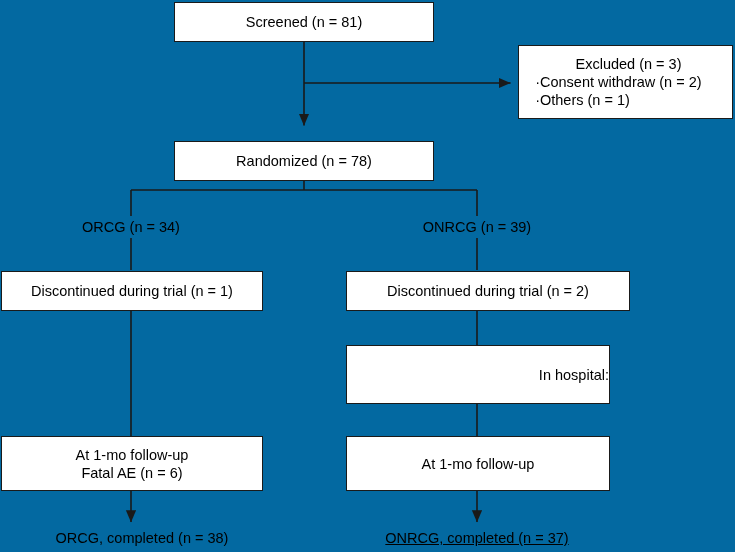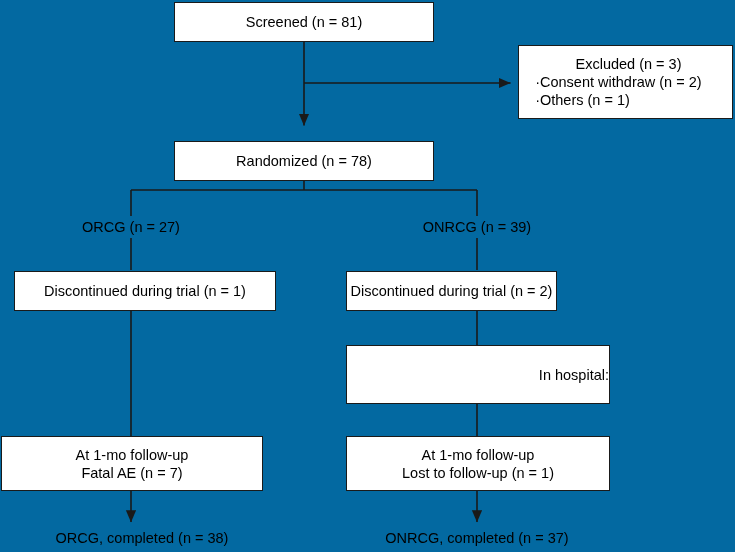--- a/index.html
+++ b/index.html
@@ -116,46 +116,45 @@
     <span class="title-line">Excluded (n = 3)</span>
     <span class="bullet-line"><span class="bullet-dot">·</span><span>Consent withdraw (n = 2)</span></span>
     <span class="bullet-line"><span class="bullet-dot">·</span><span>Others (n = 1)</span></span>
   </div>
 
   <div class="node boxed" style="left:174px; top:129px; width:260px; height:40px;margin-top:12px;">
     <span class="line">Randomized (n = 78)</span>
   </div>
 
   <div class="node plain" style="left:31px; top:216px; width:200px; height:22px;">
-    <span class="line">ORCG (n = 27)</span>
+    <span class="line">ORCG (n = 34)</span>
   </div>
   <div class="node plain" style="left:377px; top:216px; width:200px; height:22px;">
     <span class="line">ONRCG (n = 39)</span>
   </div>
 
-  <div class="node boxed" style="left:1px; top:271px; width:262px; height:40px;margin-left:13px;">
+  <div class="node boxed" style="left:1px; top:271px; width:262px; height:40px;">
     <span class="line">Discontinued during trial (n = 1)</span>
   </div>
-  <div class="node boxed" style="left:346px; top:271px; width:211px; height:40px;">
+  <div class="node boxed" style="left:346px; top:271px; width:284px; height:40px;">
     <span class="line">Discontinued during trial (n = 2)</span>
   </div>
 
   <div class="node boxed" style="left:346px; top:345px; width:264px; height:59px;align-items:flex-end;">
     <span class="line">In hospital:</span>
   </div>
 
   <div class="node boxed" style="left:1px; top:436px; width:262px; height:55px;">
     <span class="line">At 1-mo follow-up</span>
-    <span class="line">Fatal AE (n = 7)</span>
+    <span class="line">Fatal AE (n = 6)</span>
   </div>
   <div class="node boxed" style="left:346px; top:436px; width:264px; height:55px;">
     <span class="line">At 1-mo follow-up</span>
-    <span class="line">Lost to follow-up (n = 1)</span>
   </div>
 
   <div class="node plain" style="left:22px; top:527px; width:240px; height:22px;">
     <span class="line">ORCG, completed (n = 38)</span>
   </div>
-  <div class="node plain" style="left:357px; top:527px; width:240px; height:22px;">
+  <div class="node plain" style="left:357px; top:527px; width:240px; height:22px;text-decoration:underline;">
     <span class="line">ONRCG, completed (n = 37)</span>
   </div>
 
 </div>
 
 </body></html>

